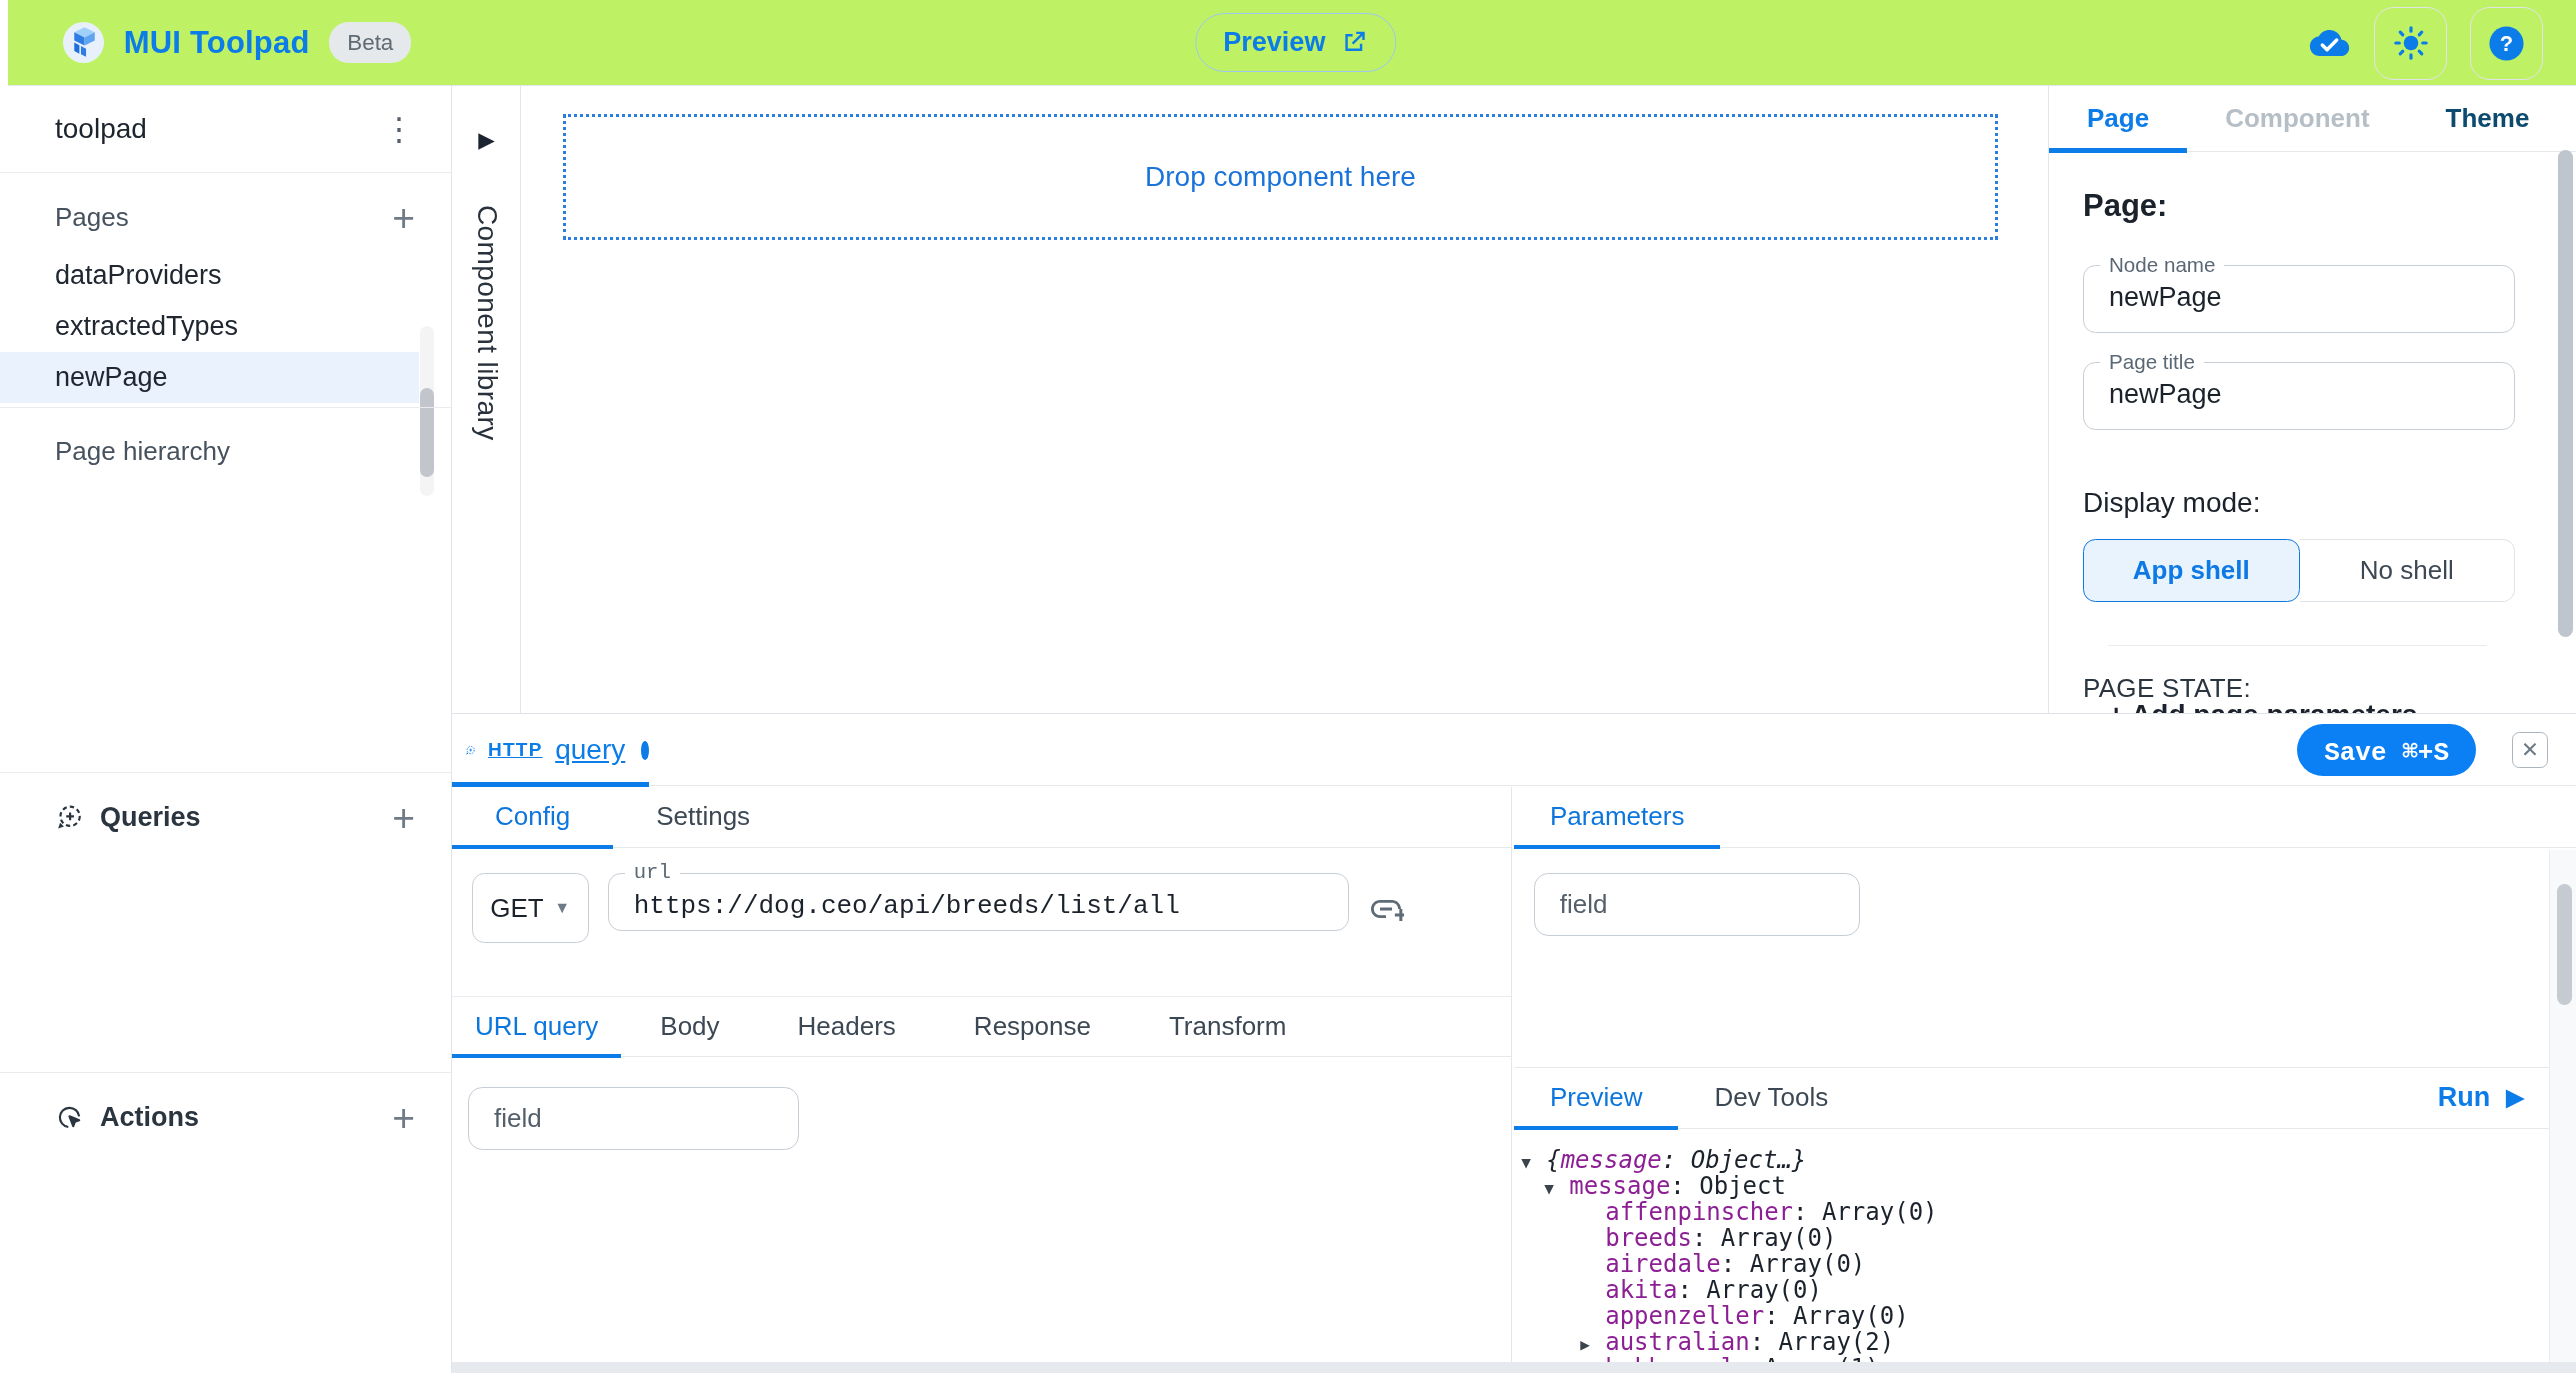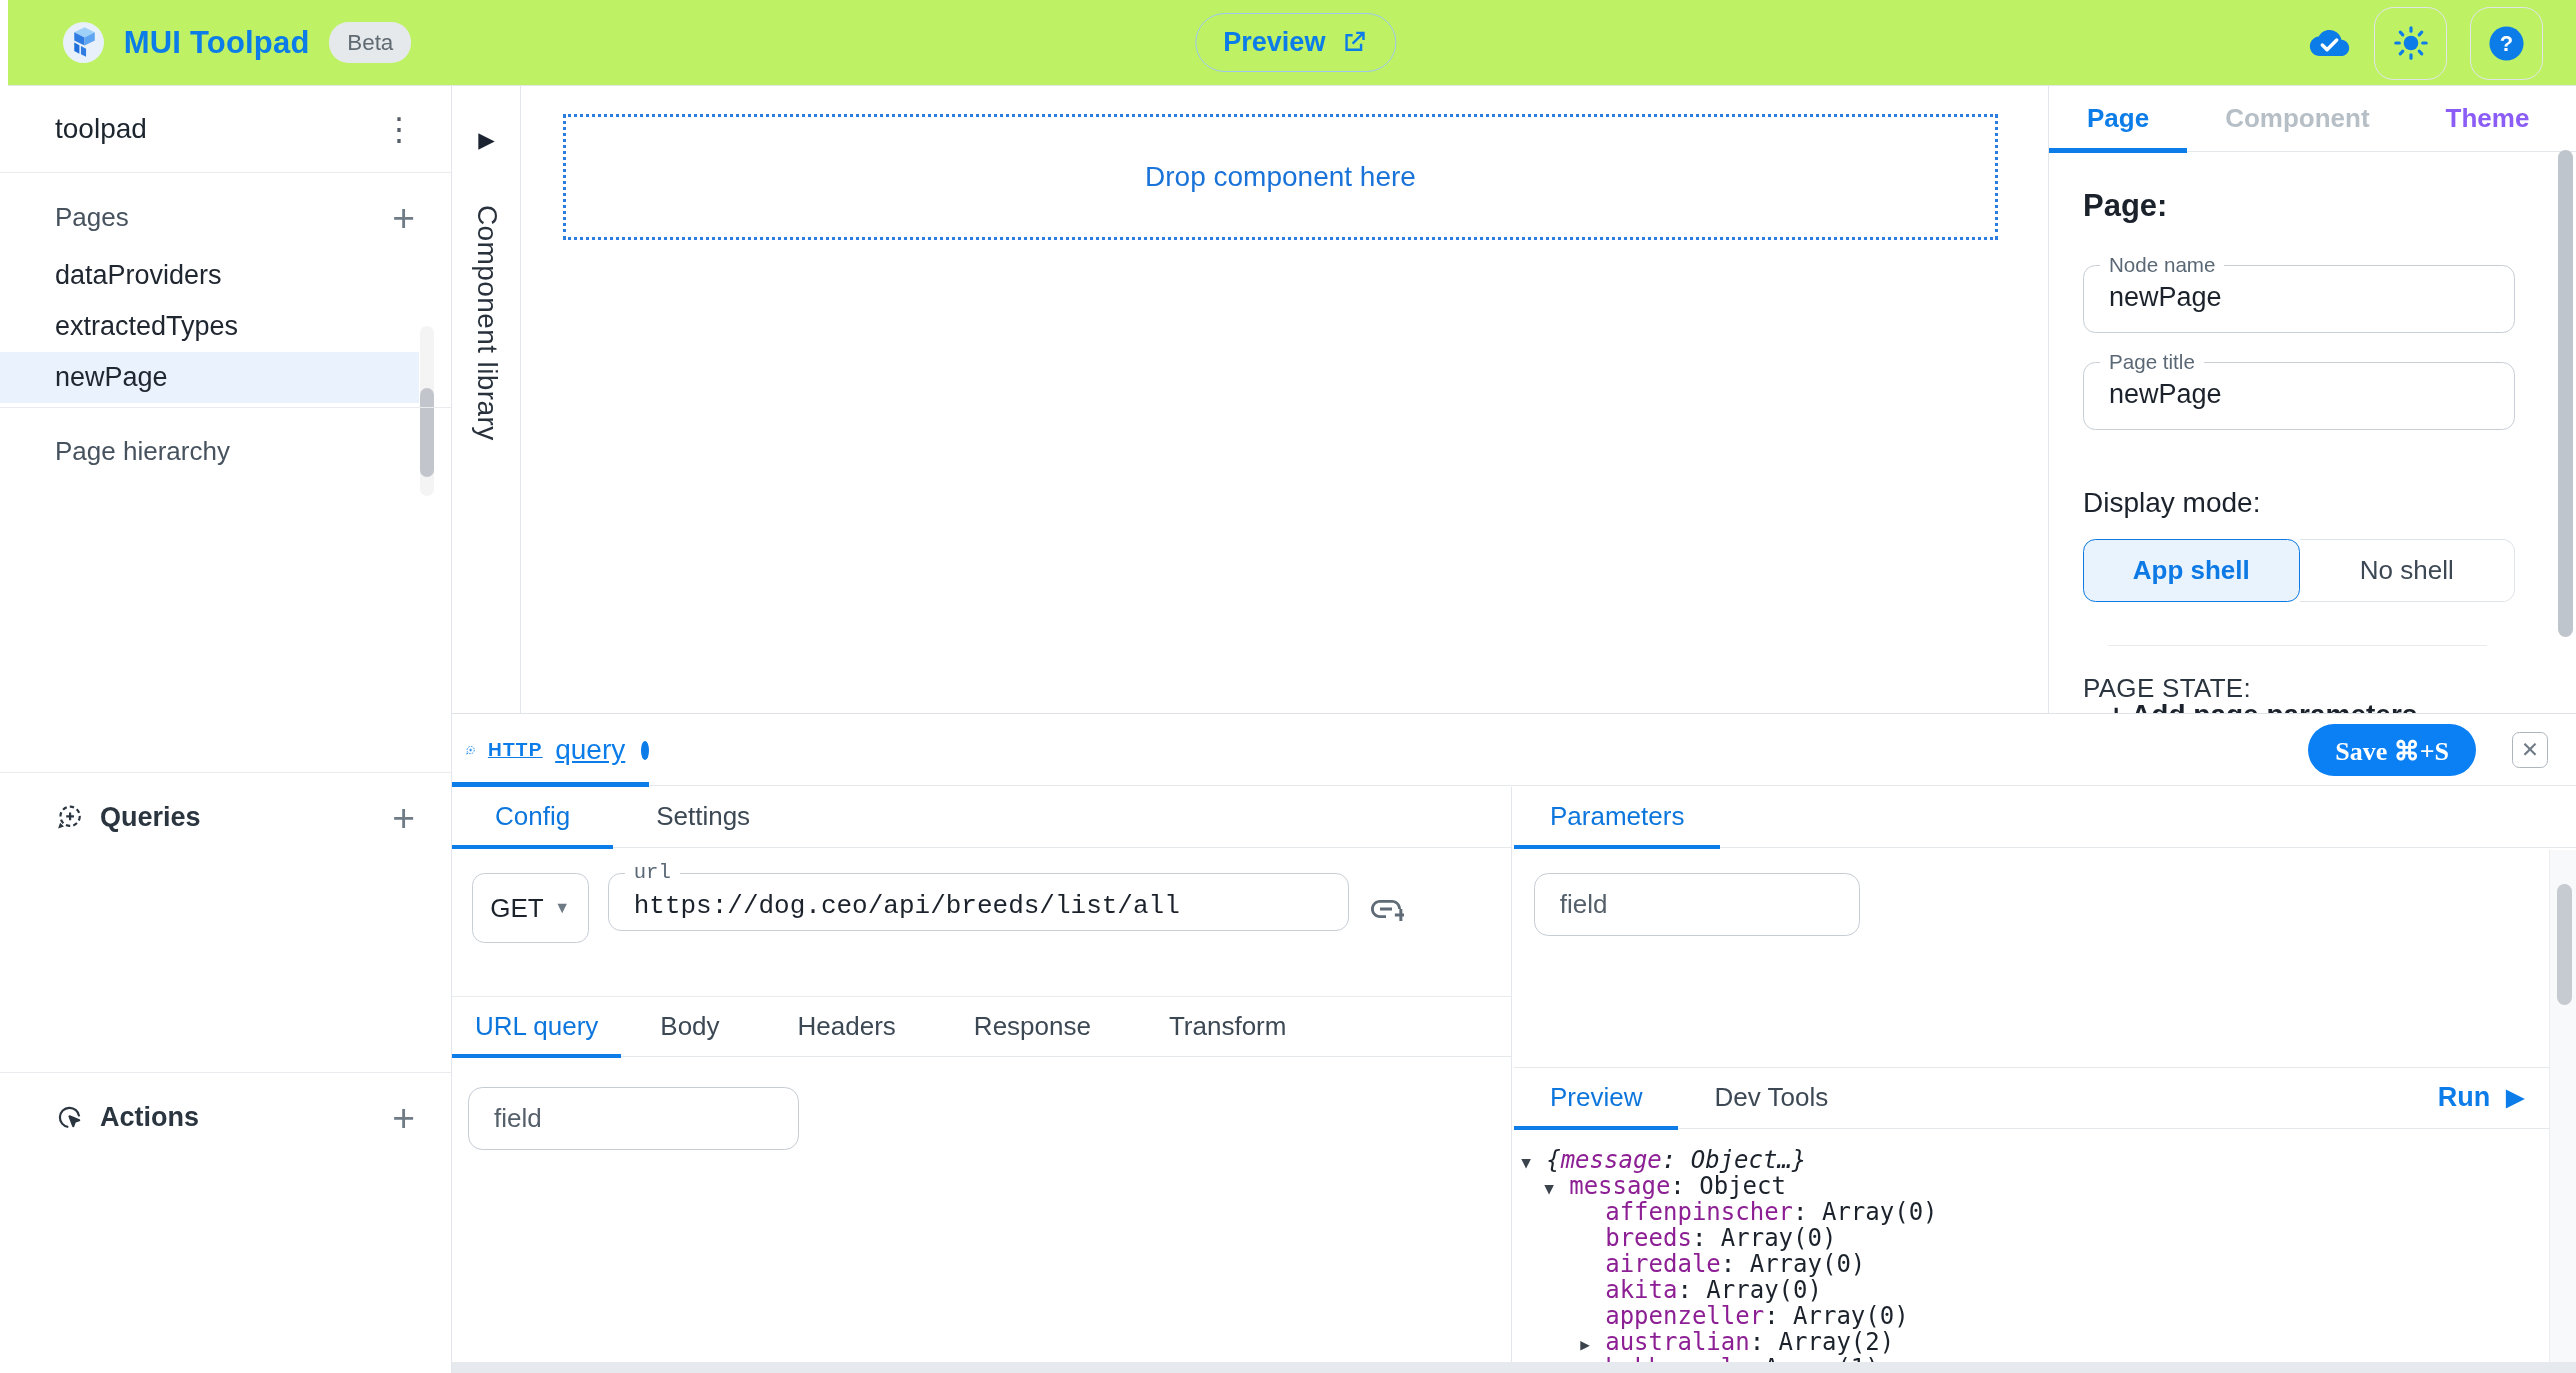--- a/index.html
+++ b/index.html
@@ -51,21 +51,21 @@
             display:flex;align-items:center;justify-content:center;}
   .dropzone-text{font-size:28px;font-weight:500;color:#1a73d9;}
 
   
   .inspector{position:absolute;left:2048px;top:86px;width:528px;height:627px;background:#fff;
              border-left:1.8px solid #e2e5e9;overflow:hidden;}
   .insp-tabs{height:66px;border-bottom:1.8px solid #e6e9ec;display:flex;}
   .insp-tab{position:relative;padding:0 38px;line-height:64px;font-size:26px;font-weight:600;cursor:pointer;}
   .insp-tab.active{color:#0b7ce8;}
   .insp-tab.disabled{color:#b6bec6;}
-  .insp-tab.plain{color:#8b5cf6;}
+  .insp-tab.plain{color:#0c4a6e;}
   .tab-underline{position:absolute;left:0;right:0;bottom:-1.8px;height:4.5px;background:#0b7ce8;}
   .insp-body{padding-left:34px;}
   .insp-heading{margin-top:36px;font-size:31px;font-weight:600;color:#1b222b;}
   .fld{position:relative;width:432px;height:68px;border:1.8px solid #c8ced6;border-radius:12.5px;background:#fff;}
   .fld-label{position:absolute;top:-13.4px;left:16px;background:#fff;padding:0 9px;font-size:20.6px;color:#5a6876;}
   .fld input{border:none;outline:none;background:transparent;width:90%;height:63px;margin-left:23px;
              font-size:27px;color:#1b222b;font-family:inherit;}
   .fld.f1{margin-top:41px;}
   .fld.f2{margin-top:29px;}
   .dm-label{margin-top:57px;font-size:28px;color:#1b222b;}
@@ -82,21 +82,21 @@
   .querypanel{position:absolute;left:452px;top:713px;width:2124px;height:661px;background:#fff;
               border-top:1.8px solid #dfe3e7;}
   .qp-head{position:relative;height:72px;border-bottom:1.8px solid #e6e9ec;}
   .qtab{position:absolute;left:0;top:0;height:72px;width:197px;display:flex;align-items:center;gap:12.5px;
         padding-left:12.5px;color:#0b7ce8;cursor:pointer;text-decoration:underline;}
   .qtab .proto{font-size:19px;font-weight:700;letter-spacing:1.3px;}
   .qtab .qname{font-size:28px;}
   .qdot{width:19px;height:19px;border-radius:50%;background:#0b7ce8;margin-left:3.6px;}
   .qtab-underline{position:absolute;left:0;bottom:-1.8px;width:197px;height:4.5px;background:#0b7ce8;}
   .save-btn{position:absolute;right:100px;top:9.8px;height:52px;padding:12px 27px;border:none;border-radius:27px;
-        background:#0b80f5;color:#fff;font-size:26px;font-weight:700;font-family:Liberation Serif, serif;cursor:pointer;}
+        background:#0b80f5;color:#fff;font-size:26px;font-weight:700;font-family:Liberation Mono, monospace;cursor:pointer;}
   .close-btn{position:absolute;right:28px;top:18px;width:36px;height:36px;border:1.8px solid #aeb5bd;border-radius:7.2px;
         color:#6e7a86;font-size:21.5px;display:flex;align-items:center;justify-content:center;cursor:pointer;background:#fff;}
 
   .qp-left{position:absolute;left:0;top:73px;width:1060px;bottom:0;border-right:1.8px solid #e3e6ea;}
   .subtabs{height:61px;border-bottom:1.8px solid #e6e9ec;display:flex;}
   .subtab{position:relative;padding:0 43px;line-height:59px;font-size:26px;color:#3c4854;cursor:pointer;}
   .subtab.active{color:#0d76dd;font-weight:500;}
   .get-row{display:flex;margin:25px 0 0 19.7px;align-items:flex-start;}
   .method-sel{width:117px;height:70px;border:1.8px solid #c8ced6;border-radius:12.5px;display:flex;align-items:center;
         justify-content:center;gap:10.7px;font-size:26px;color:#1b222b;cursor:pointer;}

